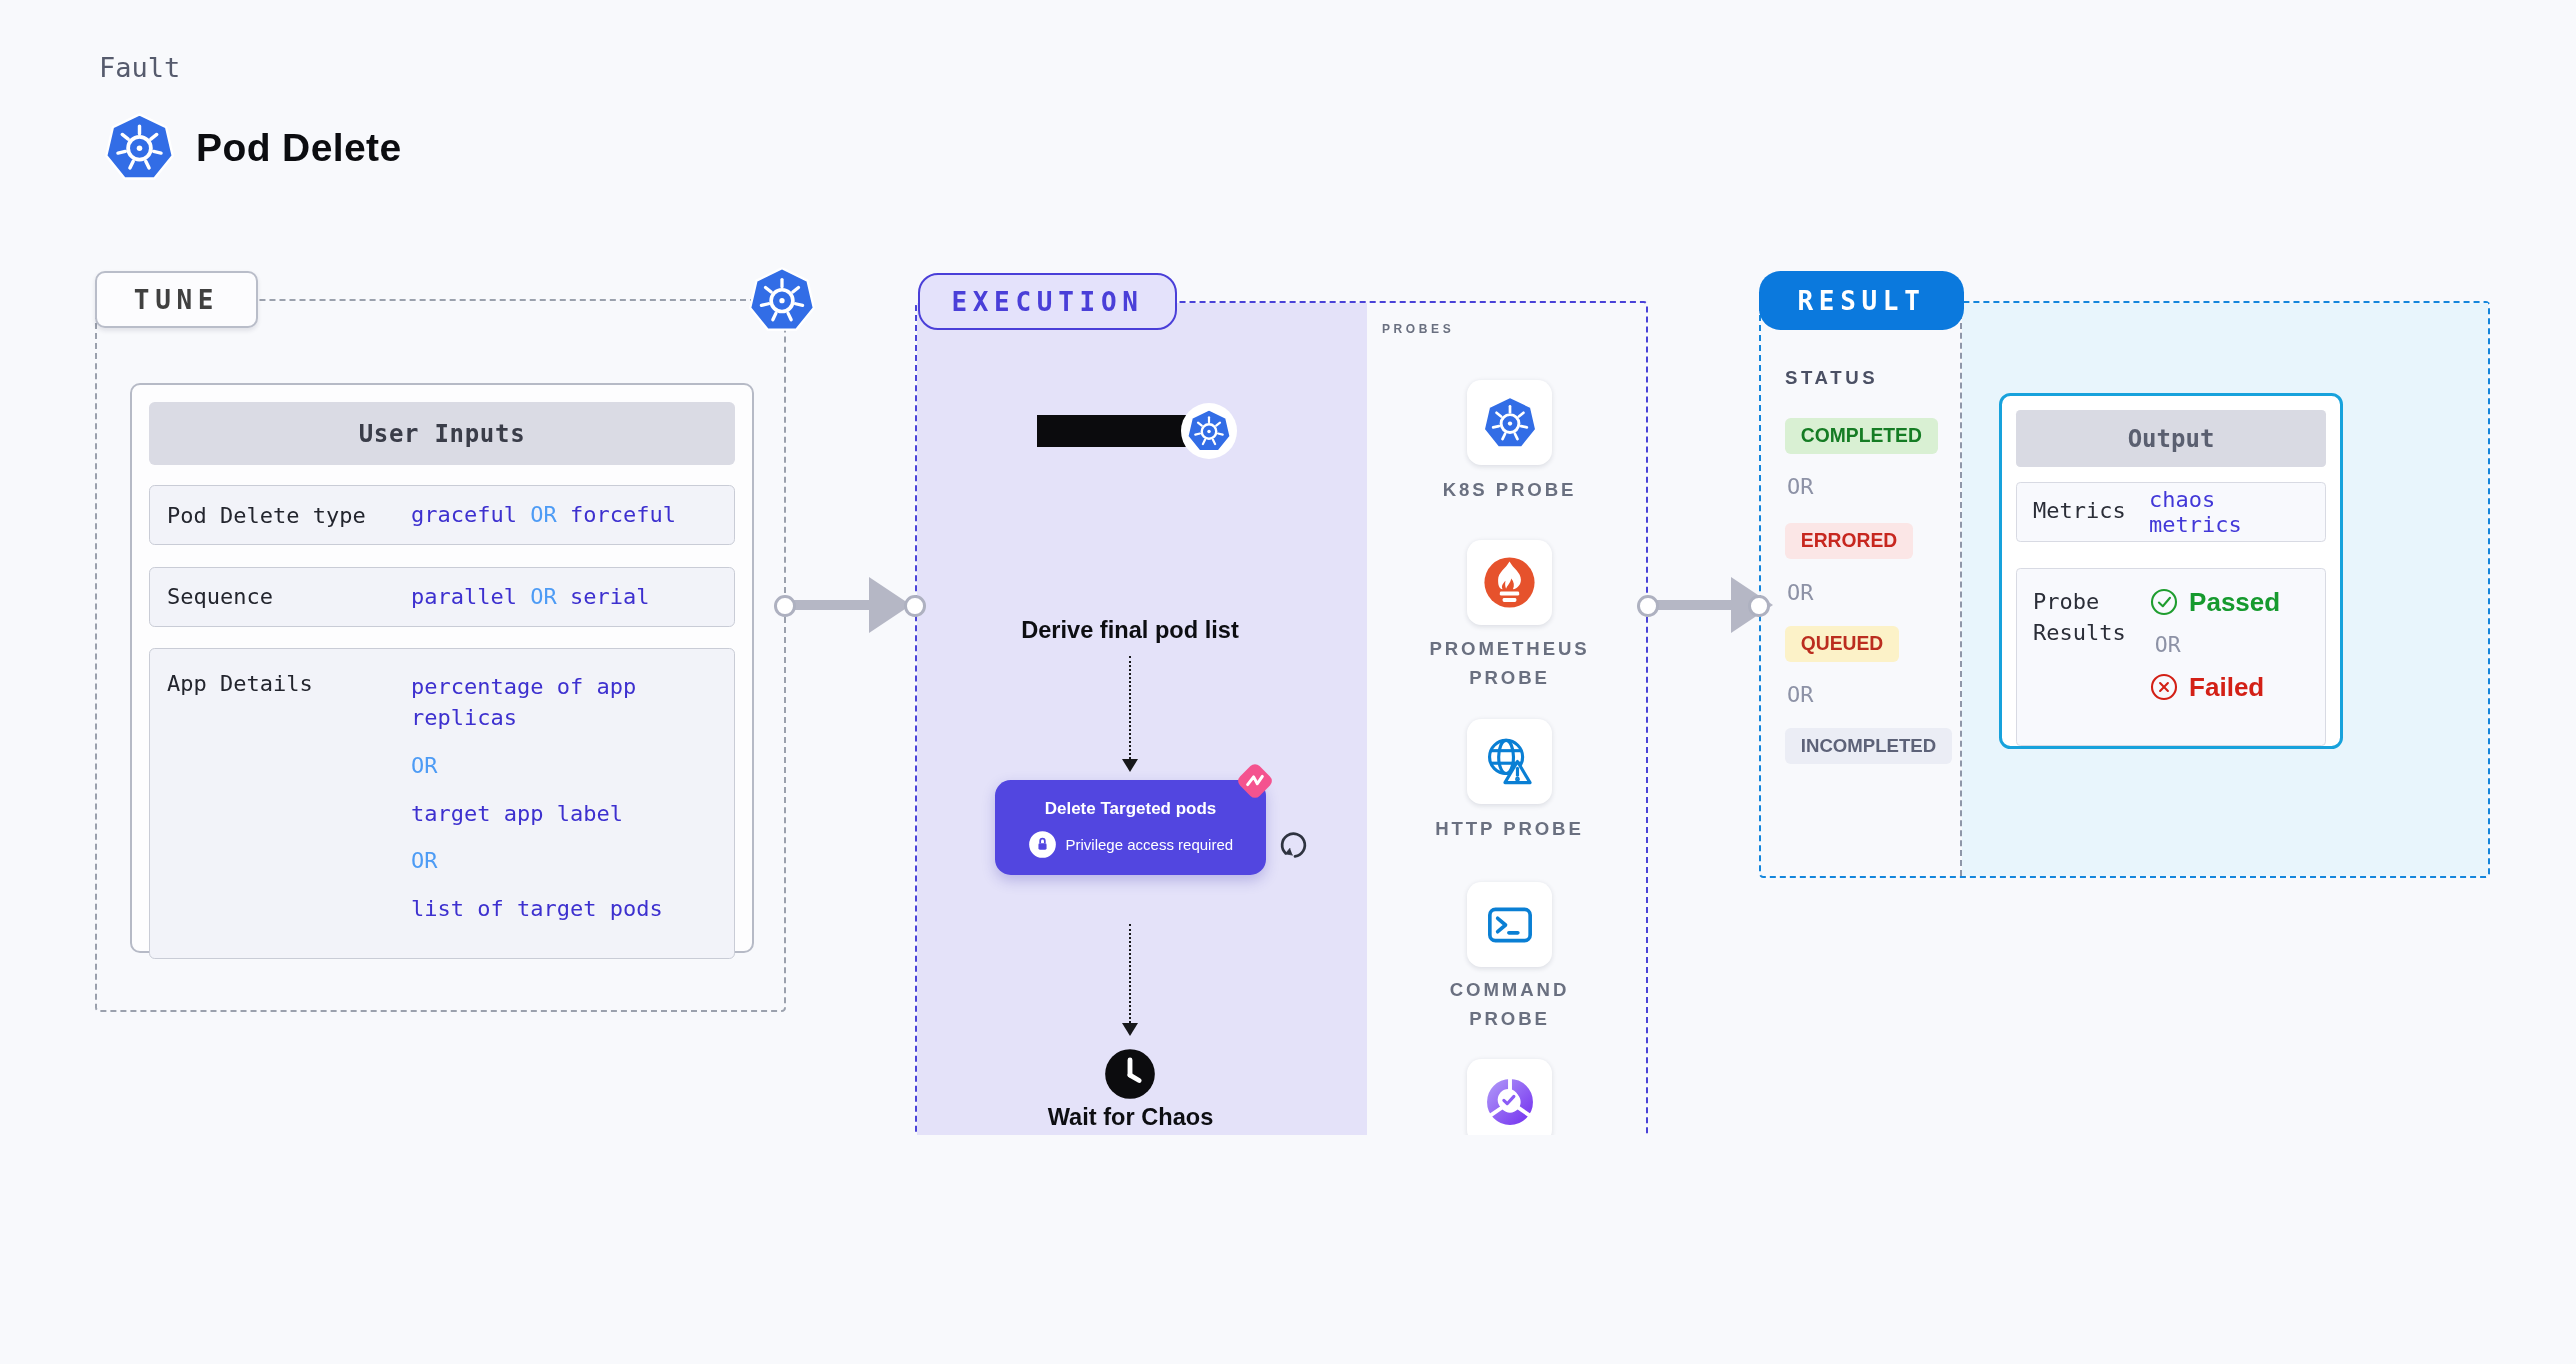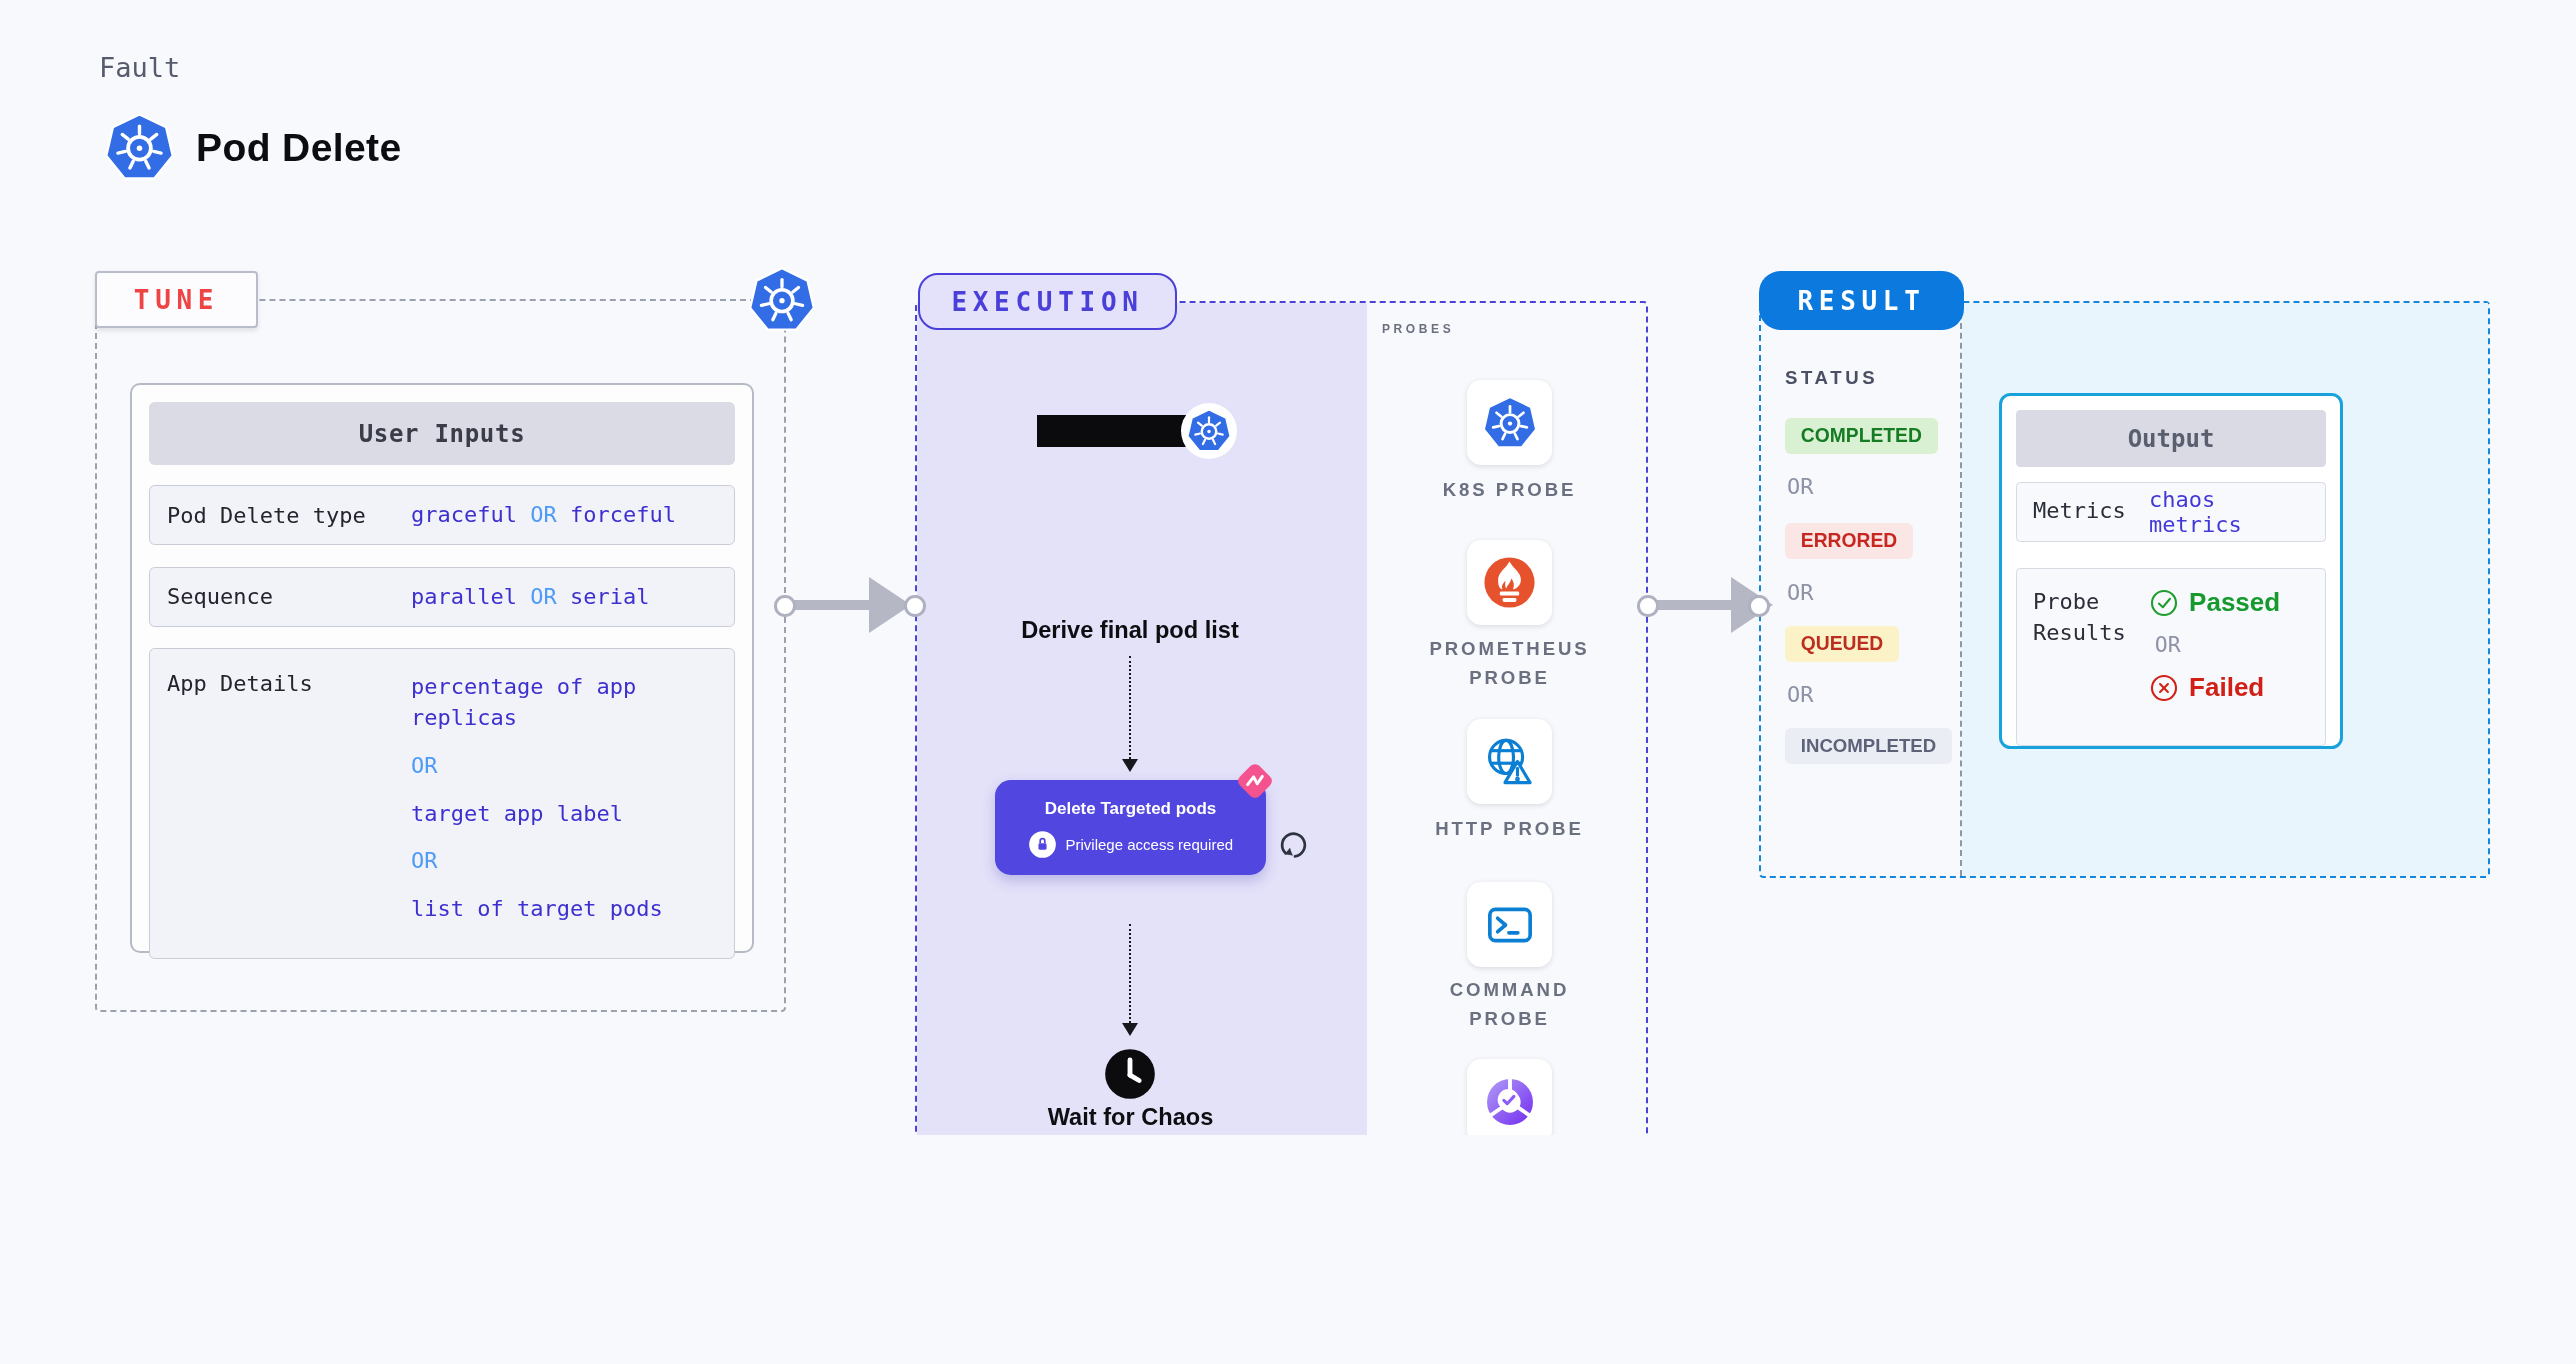--- a/index.html
+++ b/index.html
@@ -18,21 +18,21 @@
   .tune-box   { left:95px;  top:299px; width:691px;  height:713px;  border:2.1px dashed #9ba1ad; border-radius:4.3px; }
   .exec-box   { left:915px; top:301px; width:733px; height:971px; border:2.1px dashed #4a43d8; border-radius:4.3px; }
   .exec-fill  { position:absolute; left:0; top:0; bottom:0; width:450px; background:#e4e2f9; }
   .result-box { left:1759px; top:301px; width:731px; height:577px;  border:2.9px dashed #1486dc; border-radius:4.3px; }
   .result-cyan{ position:absolute; left:201px; top:0; right:0; bottom:0; background:#e8f5fc; }
   .result-div { position:absolute; left:199px; top:0; bottom:0; border-left:2.1px dashed #8e96a8; }
 
   .pill { display:flex; align-items:center; justify-content:center; z-index:5;
           font-family:"DejaVu Sans Mono", monospace; font-weight:bold; }
   .tune-pill   { left:95px;  top:271px; width:163px; height:57px; background:#fcfcfe; border:2.1px solid #b9bdc9;
-                 border-radius:4px; font-size:26px; letter-spacing:5.7px; color:#ef4444; box-shadow:0 2.1px 4.3px rgba(30,30,60,.10); }
+                 border-radius:10px; font-size:26px; letter-spacing:5.7px; color:#404040; box-shadow:0 2.1px 4.3px rgba(30,30,60,.10); }
   .exec-pill   { left:918px; top:273px; width:259px; height:57px; background:#e4e2fb; border:2.9px solid #4a3fd8;
                  border-radius:20px; font-size:26px; letter-spacing:5.7px; color:#4a3fd8; }
   .result-pill { left:1759px; top:271px; width:205px; height:59px; background:#0b79dd;
                  border-radius:21.5px; font-size:26px; letter-spacing:5.7px; color:#ffffff; }
   .corner-k8s { left:749px; top:267px; width:66px; height:66px; z-index:6; }
 
   
   .ui-card { left:130px; top:383px; width:624px; height:570px; background:#fdfdfe; border:2.9px solid #b6bac6;
              border-radius:10px; padding:17px; }
   .ui-header { height:63px; background:#dadbe4; border-radius:5.7px; display:flex; align-items:center; justify-content:center;
@@ -100,21 +100,21 @@
   .out-card { left:1999px; top:393px; width:344px; height:356px; background:#ffffff; border:3.6px solid #17a2dc;
               border-radius:11.5px; padding:14.3px; }
   .out-header { height:57px; background:#d9dae3; border-radius:4.3px; display:flex; align-items:center; justify-content:center;
                 font-family:"DejaVu Sans Mono", monospace; font-weight:bold; font-size:24px; color:#5a5f70; margin-bottom:14.3px; }
   .out-row { border:1.4px solid #d8dae3; background:#f8f9fd; border-radius:4.3px;
              font-family:"DejaVu Sans Mono", monospace; font-size:22px; display:flex; }
   .out-row.metrics { height:60px; align-items:center; padding:0 15.8px; margin-bottom:26px; }
   .out-row.probes  { padding:18.6px 15.8px; height:178px; align-items:flex-start; }
   .out-label { width:116px; flex:none; color:#2b2e38; line-height:1.4; }
   .out-value { color:#4238d8; }
-  .pr-line { display:flex; align-items:flex-end; }
+  .pr-line { display:flex; align-items:flex-start; }
   .pr-ic { width:30px; height:30px; margin-right:10px; flex:none; }
   .pr-passed { font-family:"Liberation Sans", sans-serif; font-weight:bold; font-size:26px; color:#169a2e; }
   .pr-failed { font-family:"Liberation Sans", sans-serif; font-weight:bold; font-size:26px; color:#d32016; }
   .pr-or { font-size:21.5px; color:#8d92a6; margin:14.3px 0 14.3px 5.7px; }
 </style>
 </head>
 <body>
 
 <svg width="0" height="0" style="position:absolute">
   <defs>

